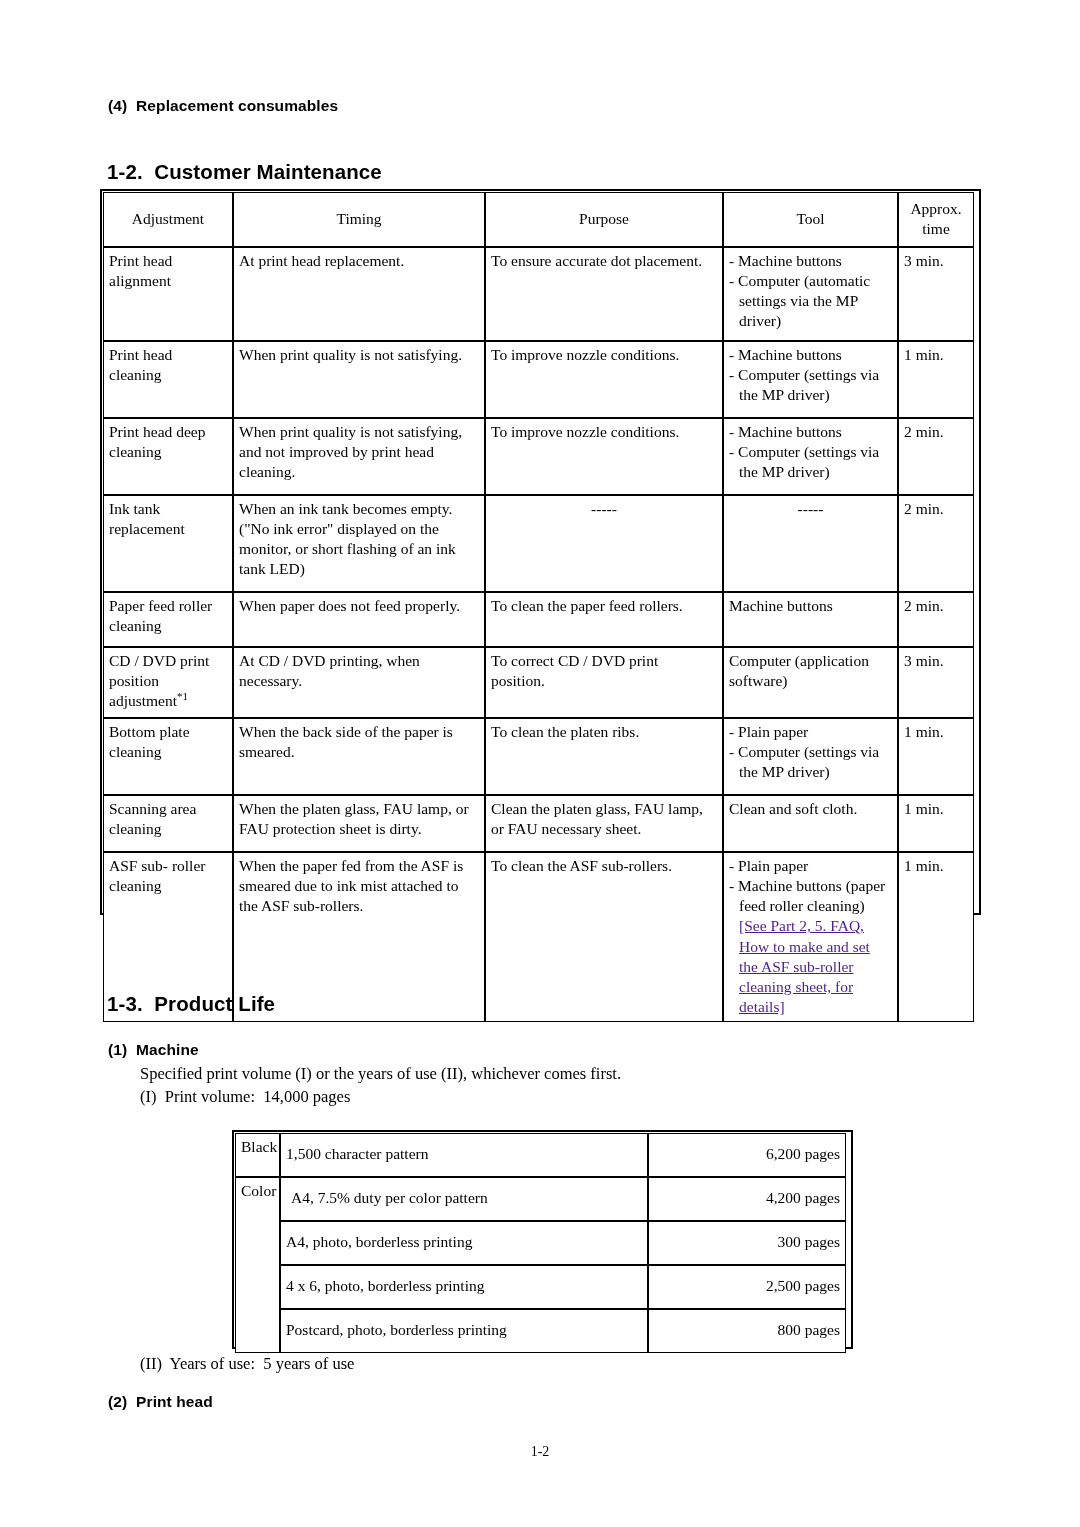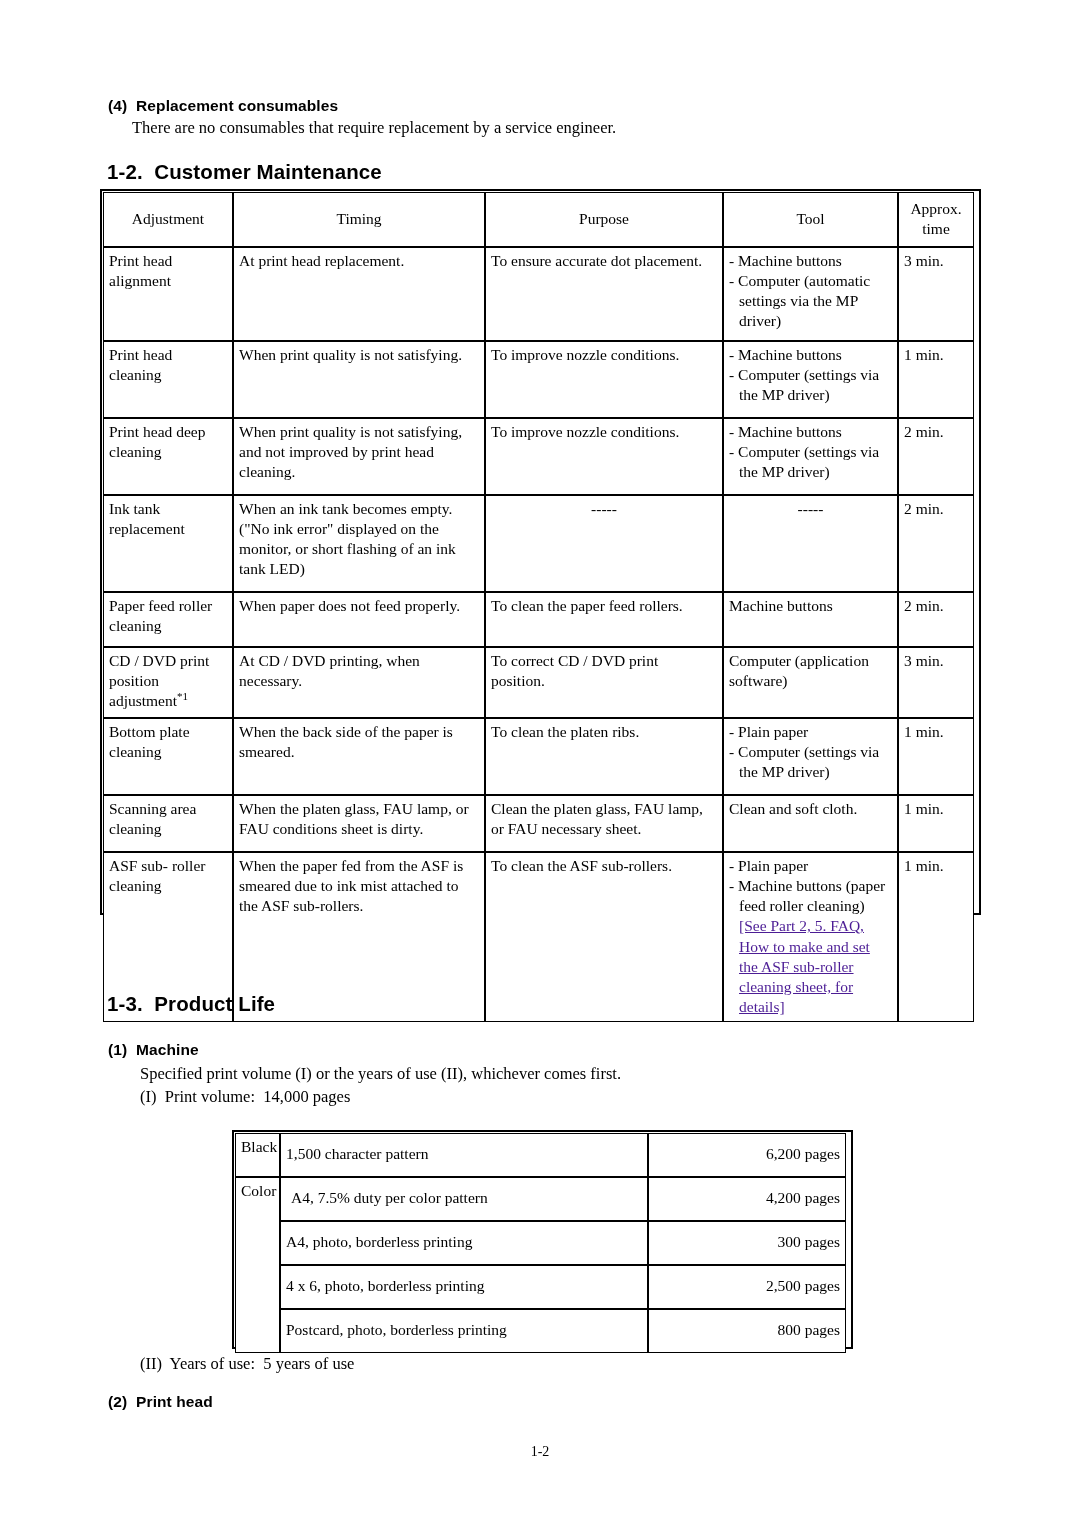--- a/index.html
+++ b/index.html
@@ -101,21 +101,20 @@
     font-family: "Liberation Serif", serif;
     font-size: 14px;
   }
 </style>
 </head>
 <body>
 
 <div class="page">
 
   <div class="h-sub" style="left:108px; top:97px;">(4)  Replacement consumables</div>
-  <div class="body-text" style="left:132px; top:118px;">There are no consumables that require replacement by a service engineer.</div>
 
   <div class="h-major" style="left:107px; top:160px;">1-2.  Customer Maintenance</div>
 
   <div class="frame" style="left:100px; top:189px; width:877px; height:722px;"></div>
 
   <table class="tbl" id="maintenance-table" style="left:103px; top:192px; width:871px;">
     <colgroup>
       <col style="width:130px">
       <col style="width:252px">
       <col style="width:238px">
@@ -286,21 +285,21 @@
             <span class="cellline">1 min.</span>
           </td>
         </tr>
         <tr>
           <td style="height: 48px;">
             <span class="cellline">Scanning area</span>
             <span class="cellline">cleaning</span>
           </td>
           <td>
             <span class="cellline">When the platen glass, FAU lamp, or</span>
-            <span class="cellline">FAU conditions sheet is dirty.</span>
+            <span class="cellline">FAU protection sheet is dirty.</span>
           </td>
           <td>
             <span class="cellline">Clean the platen glass, FAU lamp,</span>
             <span class="cellline">or FAU necessary sheet.</span>
           </td>
           <td>
             <span class="cellline">Clean and soft cloth.</span>
           </td>
           <td>
             <span class="cellline">1 min.</span>

